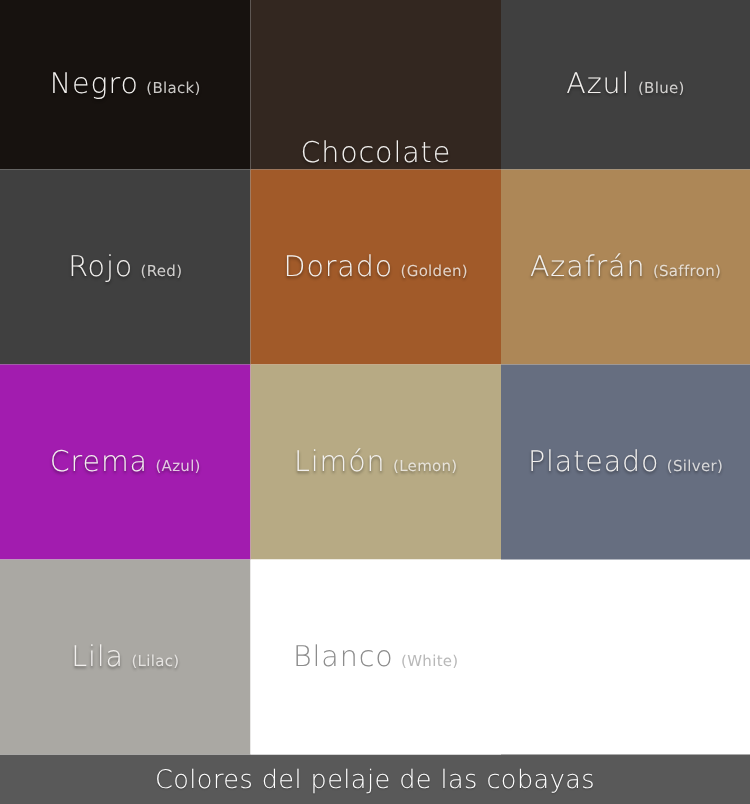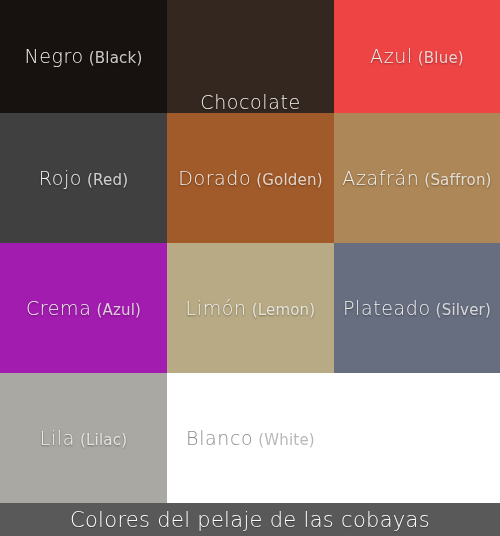--- a/index.html
+++ b/index.html
@@ -47,21 +47,21 @@
     white-space: nowrap;
   }
 
   .name-es {
     font-size: 19px;
     font-weight: 300;
     letter-spacing: 0.6px;
   }
 
   .name-en {
-    font-size: 15px;
+    font-size: 10px;
     font-weight: 400;
     letter-spacing: 0.2px;
     opacity: 0.82;
   }
 
   
   .swatch.on-dark .name-es,
   .swatch.on-dark .name-en {
     color: #f2f0ee;
     text-shadow: 0 1px 2px rgba(0,0,0,0.45);
@@ -76,21 +76,21 @@
     height: 33px;
     width: 500px;
     background: #595959;
     display: flex;
     align-items: center;
     justify-content: center;
   }
 
   .caption-text {
     color: #ffffff;
-    font-size: 21px;
+    font-size: 17px;
     font-weight: 300;
     letter-spacing: 0.3px;
     text-shadow: 0 1px 1px rgba(0,0,0,0.3);
   }
 </style>
 </head>
 <body>
 
 <div id="palette-board">
 
@@ -99,21 +99,21 @@
         <div class="swatch-label">
           <span class="name-es">Negro</span>
           <span class="name-en">(Black)</span>
         </div>
       </div>
       <div class="swatch on-dark" style="background: rgb(51, 39, 32); align-items: flex-end;">
         <div class="swatch-label">
           <span class="name-es">Chocolate</span>
         </div>
       </div>
-      <div class="swatch on-dark" style="background: #ef4444;">
+      <div class="swatch on-dark" style="background: #404040;">
         <div class="swatch-label">
           <span class="name-es">Azul</span>
           <span class="name-en">(Blue)</span>
         </div>
       </div>
       <div class="swatch on-dark" style="background: #404040;">
         <div class="swatch-label">
           <span class="name-es">Rojo</span>
           <span class="name-en">(Red)</span>
         </div>

